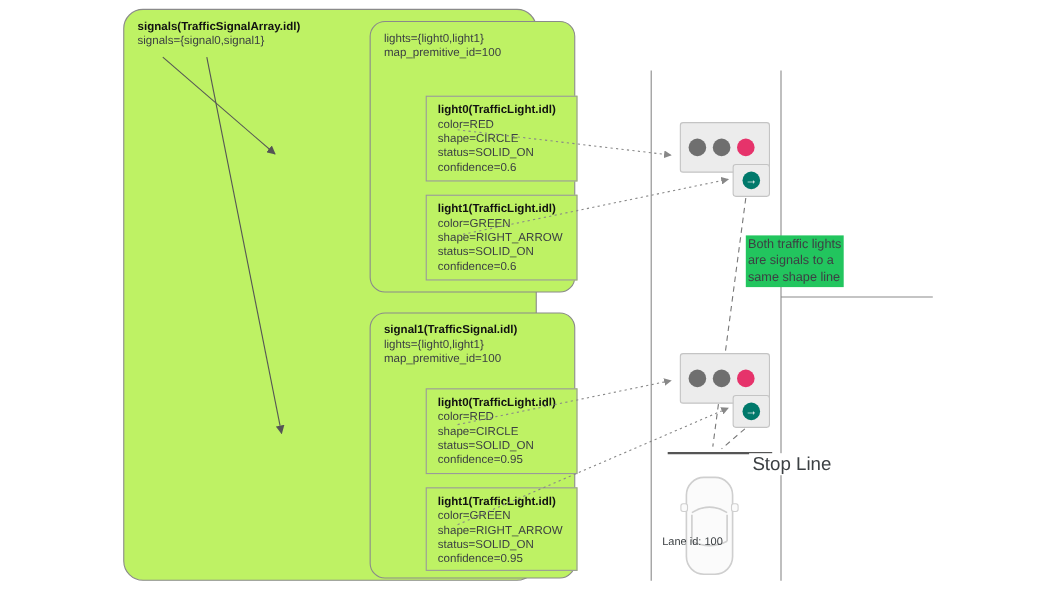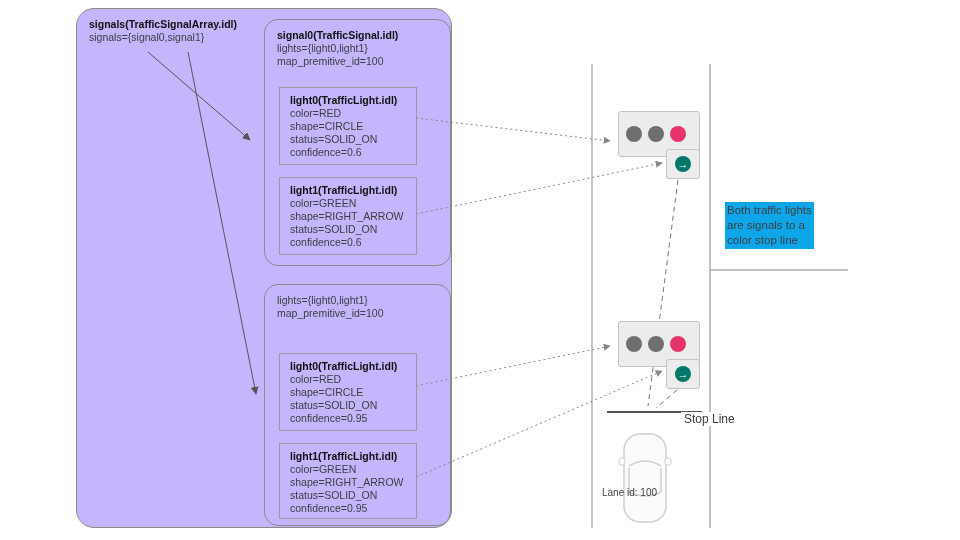--- a/index.html
+++ b/index.html
@@ -1,43 +1,43 @@
 <!DOCTYPE html>
 <html style="--red-light: #e6336b; --green-light: #00796b; --off-light: #6f6f6f;"><head>
 <meta charset="utf-8">
 <style>
   html,body{margin:0;padding:0;background:#fff;}
   #stage{position:relative;width:960px;height:540px;background:#fff;overflow:hidden;
          font-family:"Liberation Sans",sans-serif;color:#3c4043;}
   svg.layer{position:absolute;left:0;top:0;pointer-events:none;}
   #svg-under{z-index:0;}
   #svg-over{z-index:2;}
-  .box{position:absolute;border:1px solid #8a8a8a;background:#c4b5fd;box-sizing:border-box;}
+  .box{position:absolute;border:1px solid #8a8a8a;background:#bef264;box-sizing:border-box;margin-left:36px;}
   .outer{border-radius:18px;z-index:1;}
   .signal{border-radius:14px;}
   .light{border-radius:0;border-color:#9a9a9a;}
   .b-pad{padding:9px 12px 0 12px;}
   .b-title{font-weight:bold;color:#111;font-size:10.5px;line-height:13px;white-space:nowrap;}
   .b-line{font-size:10.5px;line-height:13px;color:#3c4043;white-space:nowrap;}
   .light .b-pad{padding:6px 10px 0 10px;}
   
   .tl{position:absolute;z-index:1;}
   .tl-body{width:82px;height:46px;background:#ececec;border:1px solid #c4c4c4;border-radius:3px;
            display:flex;align-items:center;gap:6px;padding-left:7px;box-sizing:border-box;}
   .bulb{width:16px;height:16px;border-radius:50%;display:inline-block;flex:0 0 auto;}
   .bulb.off{background:var(--off-light,#757575);}
   .bulb.red{background:var(--red-light,#e91e63);}
   .bulb.green{background:var(--green-light,#00796b);color:#fff;font-size:11px;font-weight:bold;
               line-height:16px;text-align:center;}
   .tl-arrowbox{position:absolute;left:48px;top:38px;width:32px;height:28px;background:#ececec;
                border:1px solid #c4c4c4;border-radius:3px;display:flex;align-items:center;justify-content:center;}
   
-  .note{position:absolute;left:678px;top:202px;z-index:2;background:#0ea5e9;font-size:11.5px;
-        line-height:15px;color:#3c4043;padding:1px 2px;margin-left:47px;}
-  .stop-label{position:absolute;left:681px;top:412px;z-index:2;background:#fff;font-size:12px;
+  .note{position:absolute;left:678px;top:214px;z-index:2;background:#22c55e;font-size:11.5px;
+        line-height:15px;color:#3c4043;padding:1px 2px;}
+  .stop-label{position:absolute;left:681px;top:412px;z-index:2;background:#fff;font-size:17px;
               color:#3c4043;padding:0 3px;}
   .lane-label{position:absolute;left:602px;top:487px;z-index:2;font-size:10px;color:#3c4043;}
   .car{position:absolute;left:616px;top:428px;z-index:1;}
 </style>
 </head>
 <body>
 
 <div id="stage">
 
   <svg id="svg-under" class="layer" width="960" height="540">
@@ -50,21 +50,20 @@
   </svg>
 
   <div class="box outer" style="left:76px;top:8px;width:376px;height:520px;">
     <div class="b-pad">
       <div class="b-title">signals(TrafficSignalArray.idl)</div>
       <div class="b-line">signals={signal0,signal1}</div>
     </div>
 
     <div class="box signal" style="left:187px;top:10px;width:187px;height:247px;">
       <div class="b-pad">
-        <div class="b-title">signal0(TrafficSignal.idl)</div>
         <div class="b-line">lights={light0,light1}</div>
         <div class="b-line">map_premitive_id=100</div>
       </div>
       <div class="box light" style="left:14px;top:67px;width:138px;height:78px;">
         <div class="b-pad">
           <div class="b-title">light0(TrafficLight.idl)</div>
           <div class="b-line">color=RED</div>
           <div class="b-line">shape=CIRCLE</div>
           <div class="b-line">status=SOLID_ON</div>
           <div class="b-line">confidence=0.6</div>
@@ -76,20 +75,21 @@
           <div class="b-line">color=GREEN</div>
           <div class="b-line">shape=RIGHT_ARROW</div>
           <div class="b-line">status=SOLID_ON</div>
           <div class="b-line">confidence=0.6</div>
         </div>
       </div>
     </div>
 
     <div class="box signal" style="left:187px;top:275px;width:187px;height:242px;">
       <div class="b-pad">
+        <div class="b-title">signal1(TrafficSignal.idl)</div>
         <div class="b-line">lights={light0,light1}</div>
         <div class="b-line">map_premitive_id=100</div>
       </div>
       <div class="box light" style="left:14px;top:68px;width:138px;height:78px;">
         <div class="b-pad">
           <div class="b-title">light0(TrafficLight.idl)</div>
           <div class="b-line">color=RED</div>
           <div class="b-line">shape=CIRCLE</div>
           <div class="b-line">status=SOLID_ON</div>
           <div class="b-line">confidence=0.95</div>
@@ -125,21 +125,21 @@
       <span class="bulb red"></span>
     </div>
     <div class="tl-arrowbox">
       <span class="bulb green">→</span>
     </div>
   </div>
 
   <div class="note">
     <div>Both traffic lights</div>
     <div>are signals to a</div>
-    <div>color stop line</div>
+    <div>same shape line</div>
   </div>
   <div class="stop-label">Stop Line</div>
   <div class="lane-label">Lane id: 100</div>
 
   <svg class="car" width="58" height="100" viewBox="0 0 58 100">
     <rect x="8" y="6" width="42" height="88" rx="16" fill="#fbfbfb" stroke="#cfcfcf" stroke-width="1.5"></rect>
     <rect x="3" y="30" width="6" height="7" rx="2" fill="#fbfbfb" stroke="#cfcfcf"></rect>
     <rect x="49" y="30" width="6" height="7" rx="2" fill="#fbfbfb" stroke="#cfcfcf"></rect>
     <path d="M13 38 Q29 28 45 38" fill="none" stroke="#cfcfcf" stroke-width="1.5"></path>
     <path d="M13 40 L13 64 M45 40 L45 64" fill="none" stroke="#cfcfcf" stroke-width="1.5"></path>

